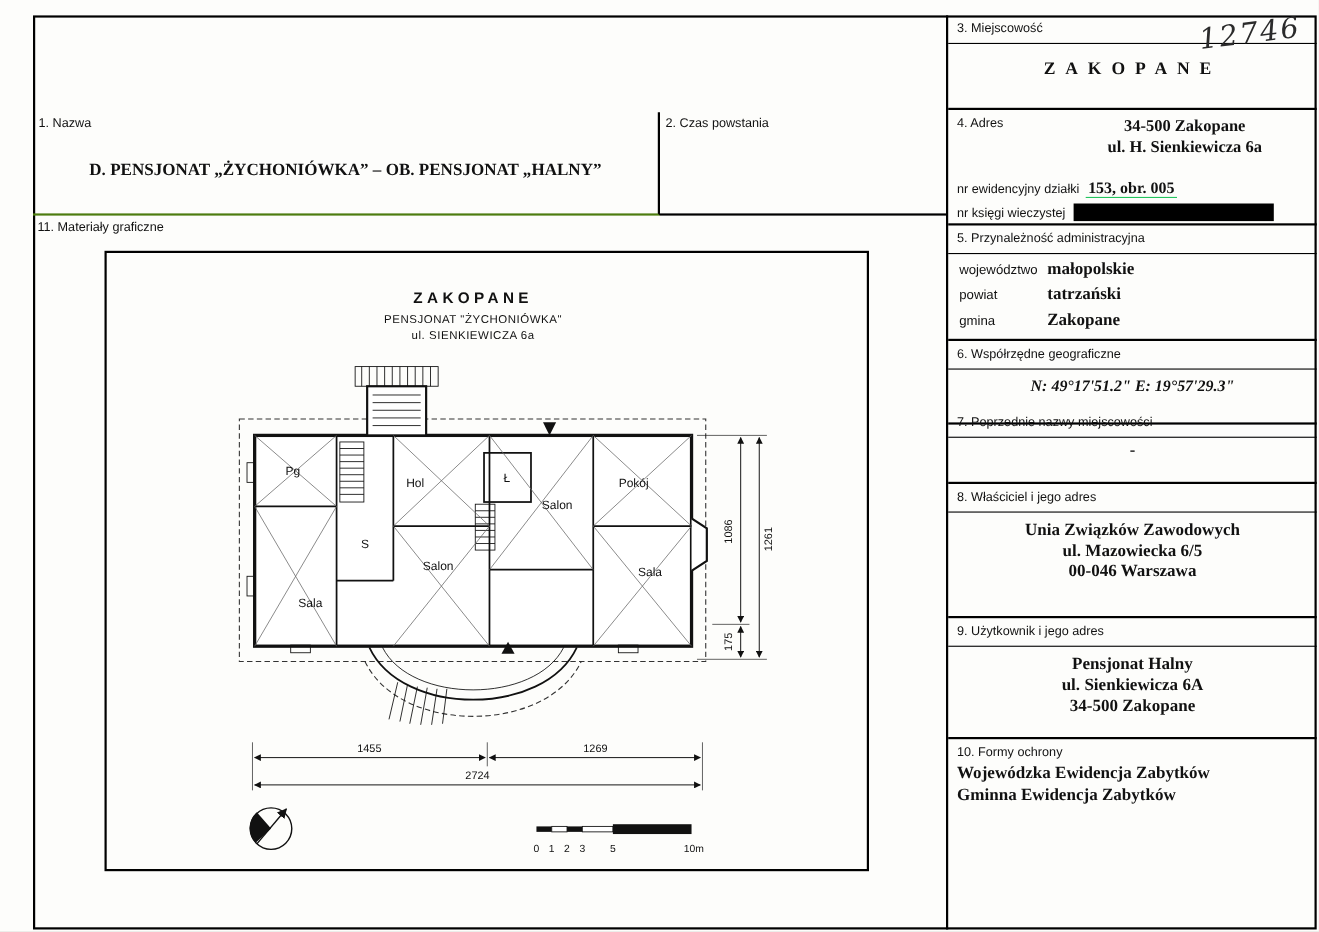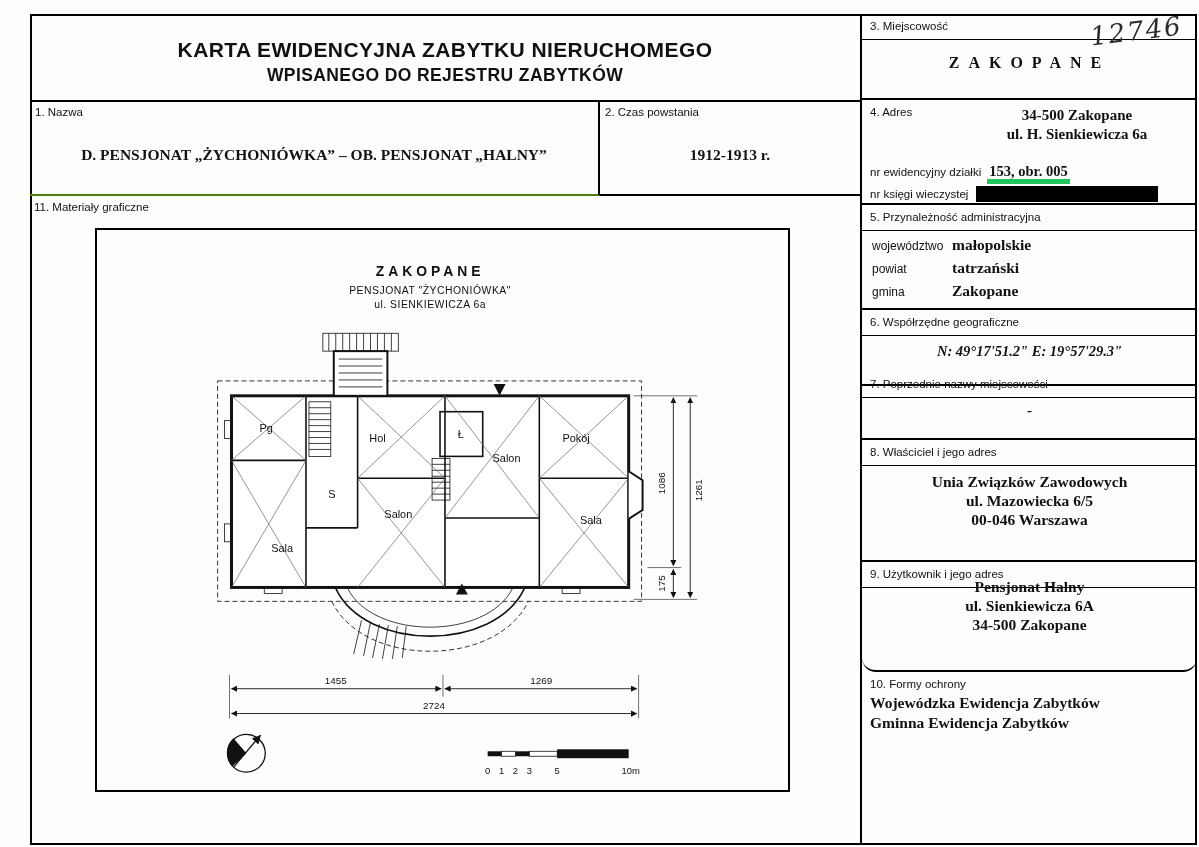--- a/index.html
+++ b/index.html
@@ -55,72 +55,67 @@
   
   .right-col { position:absolute; left:860px; top:14px; width:337px; height:831px;
     border-left:2px solid #000; }
   .rsec { position:absolute; left:0; width:100%; border-bottom:2px solid #000; }
   #rs3 { top:0; height:86px; }
   #rs4 { top:86px; height:105px; }
   #rs5 { top:191px; height:105px; }
   #rs6 { top:296px; height:76px; }
   #rs7 { top:358px; height:68px; }
   #rs8 { top:426px; height:122px; }
-  #rs9 { top:548px; height:110px;border-radius:14px; }
+  #rs9 { top:548px; height:110px; }
   #rs10 { top:658px; height:173px; border-bottom:none; }
   .slabel { position:absolute; top:6px; left:8px; }
   .uline { position:absolute; left:0; right:0; top:25px; border-top:1px solid #000; }
 
   .miejscowosc { position:absolute; top:40px; left:0; width:100%; text-align:center;
     font-size:16px; letter-spacing:9px; }
   .handwritten { position:absolute; right:14px; top:2px;
     font-family:"DejaVu Serif", serif; font-style:italic; font-size:26px;
     color:#2b2b2b; transform:rotate(-7deg); letter-spacing:2px; }
 
   .addr { position:absolute; left:105px; top:6px; width:220px; text-align:center;
     font-size:15px; line-height:19px; }
   .field-row { position:absolute; left:8px; white-space:nowrap; }
   .fr1 { top:62px; } .fr2 { top:84px; }
-  .fval { font-size:14.5px; margin-left:6px; border-bottom:5px solid #22c55e; padding:0 2px; }
+  .fval { font-size:14.5px; margin-left:6px; border-bottom:1px solid #22c55e; padding:0 2px; }
   .redaction { display:inline-block; width:182px; height:16px; background:#000;
     margin-left:8px; vertical-align:middle; }
 
   .adm-row { position:absolute; left:10px; white-space:nowrap; }
   .adm1 { top:31px; } .adm2 { top:54px; } .adm3 { top:77px; }
   .adm-name { display:inline-block; width:80px; font-size:12px; }
   .adm-val { font-size:15.5px; }
 
   .coords { position:absolute; top:33px; left:0; width:100%; text-align:center;
     font-family:"Liberation Serif", serif; font-style:italic; font-weight:bold; font-size:14.5px; }
   .prev-name { position:absolute; top:30px; left:0; width:100%; text-align:center; font-size:15px; }
 
   .addr-block { position:absolute; top:32px; left:0; width:100%; text-align:center;
     font-size:15.5px; line-height:19px; }
-  #rs9 .addr-block { top:15px; }
+  #rs9 .addr-block { top:32px; }
   .forms-block { position:absolute; top:21px; left:8px; font-size:15.5px; line-height:20px; }
 </style>
 </head>
 <body>
 
 <div class="page">
   <div class="card"></div>
 
-  <div class="header-box">
-    <div class="title1">KARTA EWIDENCYJNA ZABYTKU NIERUCHOMEGO</div>
-    <div class="title2">WPISANEGO DO REJESTRU ZABYTKÓW</div>
-  </div>
 
   <div class="sec-nazwa">
     <div class="form-label corner-label">1. Nazwa</div>
     <div class="value serif-b">D. PENSJONAT „ŻYCHONIÓWKA” – OB. PENSJONAT „HALNY”</div>
   </div>
 
   <div class="sec-czas">
     <div class="form-label corner-label">2. Czas powstania</div>
-    <div class="value serif-b">1912-1913 r.</div>
   </div>
 
   <div class="form-label sec11-label">11. Materiały graficzne</div>
 
   <div class="plan-frame">
     <svg viewBox="0 0 695 564" width="691" height="560">
       <defs>
         <marker id="arr" viewBox="0 0 10 10" refX="9" refY="5" markerWidth="7" markerHeight="7" orient="auto-start-reverse">
           <path d="M0,0 L10,5 L0,10 z" fill="#111"></path>
         </marker>

